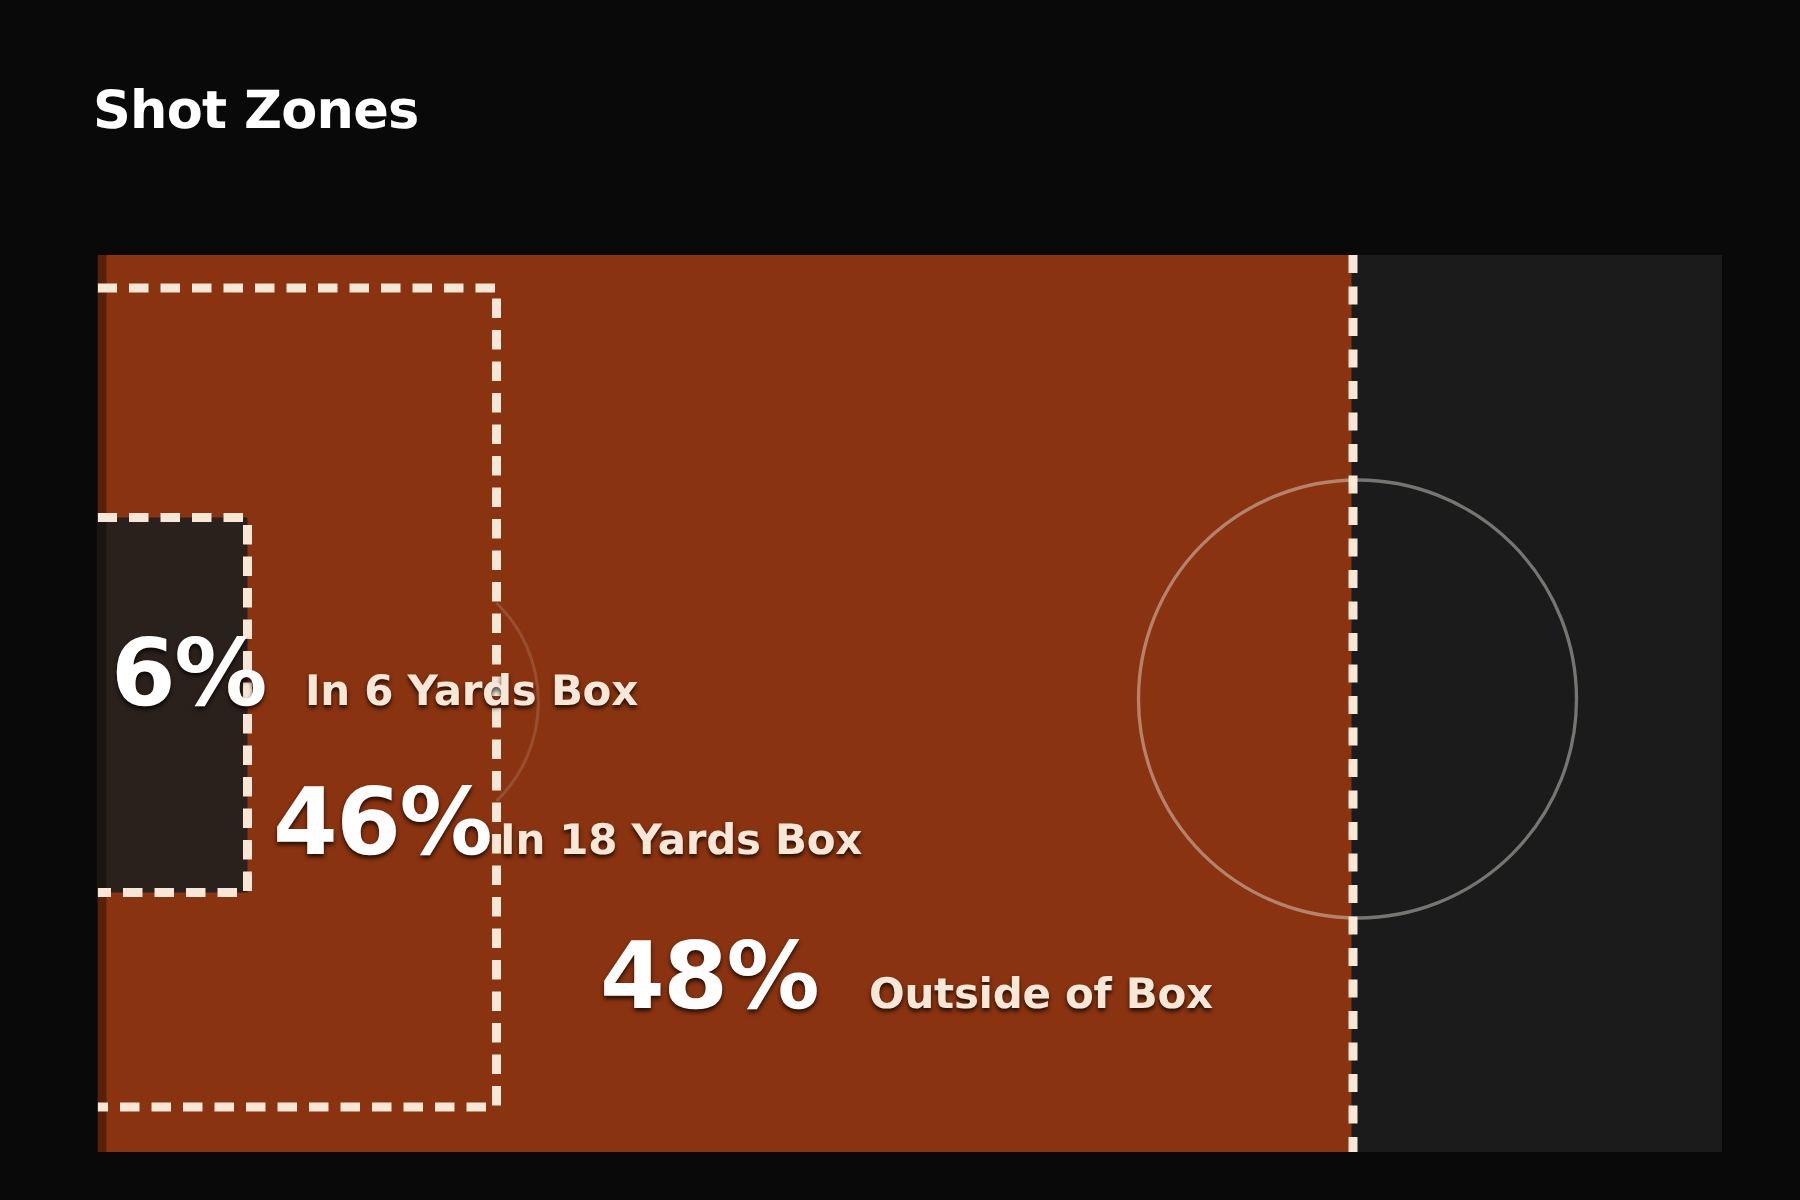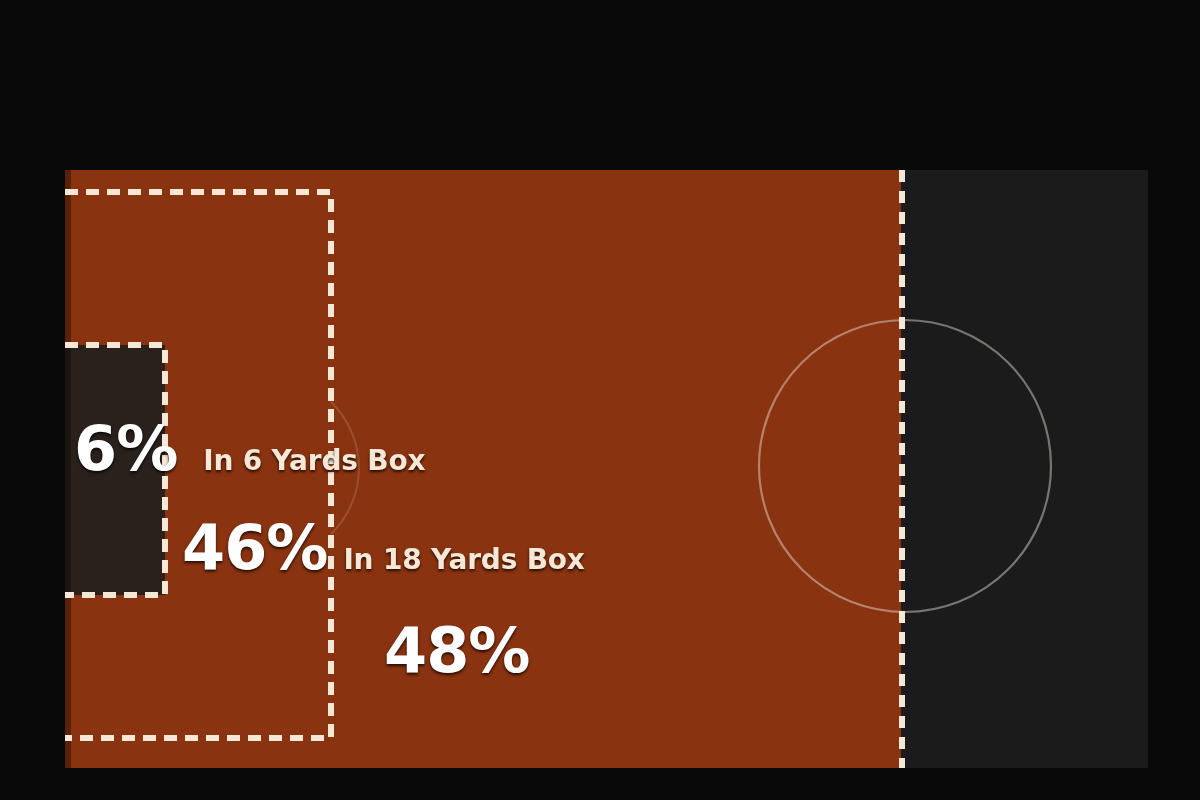--- a/index.html
+++ b/index.html
@@ -81,31 +81,32 @@
     font-size: 28px;
     line-height: 1;
     color: #f6e7d6;
     letter-spacing: -0.2px;
     text-shadow: 0 2px 3px rgba(0,0,0,0.75);
   }
 
   
   #row-six   { left: 74px;  top: 418px; }
   #row-eight { left: 182px; top: 517px; justify-content: flex-end; }
-  #row-out   { left: 384px; top: 620px; }
+  #row-out   { left: 400px; top: 620px; }
 
   #row-six  .zone-name  { }
-  #row-eight .zone-name { margin-left: 16px; }
+  #row-eight .zone-name { margin-left: 6px; }
   #row-out  .zone-name  { margin-left: 34px; }
 </style>
 </head>
 <body>
 
 <div id="root">
 
+  <div class="panel-title">Shot Zones</div>
 
   <div class="pitch-wrap">
 
     <svg class="pitch-svg" width="1083" height="598" viewBox="0 0 1083 598">
 
       <defs>
         <clipPath id="clip-pitch">
           <rect x="0" y="0" width="1083" height="598"></rect>
         </clipPath>
       </defs>
@@ -140,15 +141,16 @@
     <span class="zone-name">In 6 Yards Box</span>
   </div>
 
   <div class="zone-row" id="row-eight">
     <span class="zone-pct"><span>46</span><span class="sym">%</span></span>
     <span class="zone-name">In 18 Yards Box</span>
   </div>
 
   <div class="zone-row" id="row-out">
     <span class="zone-pct"><span>48</span><span class="sym">%</span></span>
+    <span class="zone-name">Outside of Box</span>
   </div>
 
 </div>
 
 </body></html>

